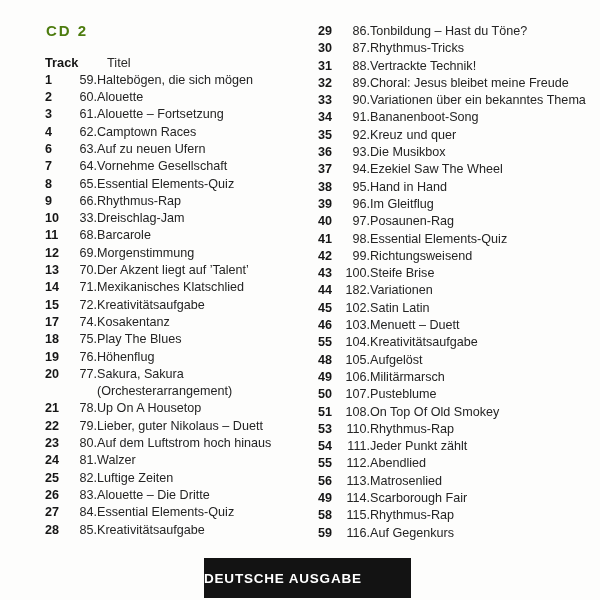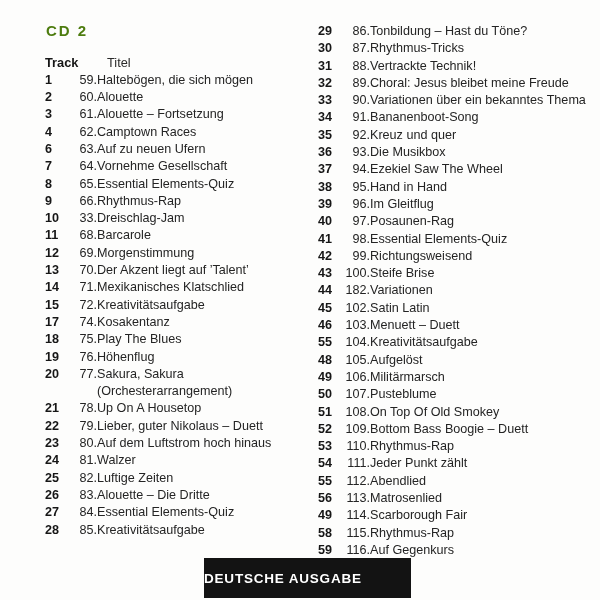--- a/index.html
+++ b/index.html
@@ -353,25 +353,20 @@
           <span class="tno">50</span>
           <span class="pno">107.</span>
           <span class="title">Pusteblume</span>
         </div>
         <div class="track-row">
           <span class="tno">51</span>
           <span class="pno">108.</span>
           <span class="title">On Top Of Old Smokey</span>
         </div>
         <div class="track-row">
-          <span class="tno">52</span>
-          <span class="pno">109.</span>
-          <span class="title">Bottom Bass Boogie – Duett</span>
-        </div>
-        <div class="track-row">
           <span class="tno">53</span>
           <span class="pno">110.</span>
           <span class="title">Rhythmus-Rap</span>
         </div>
         <div class="track-row">
           <span class="tno">54</span>
           <span class="pno">111.</span>
           <span class="title">Jeder Punkt zählt</span>
         </div>
         <div class="track-row">

